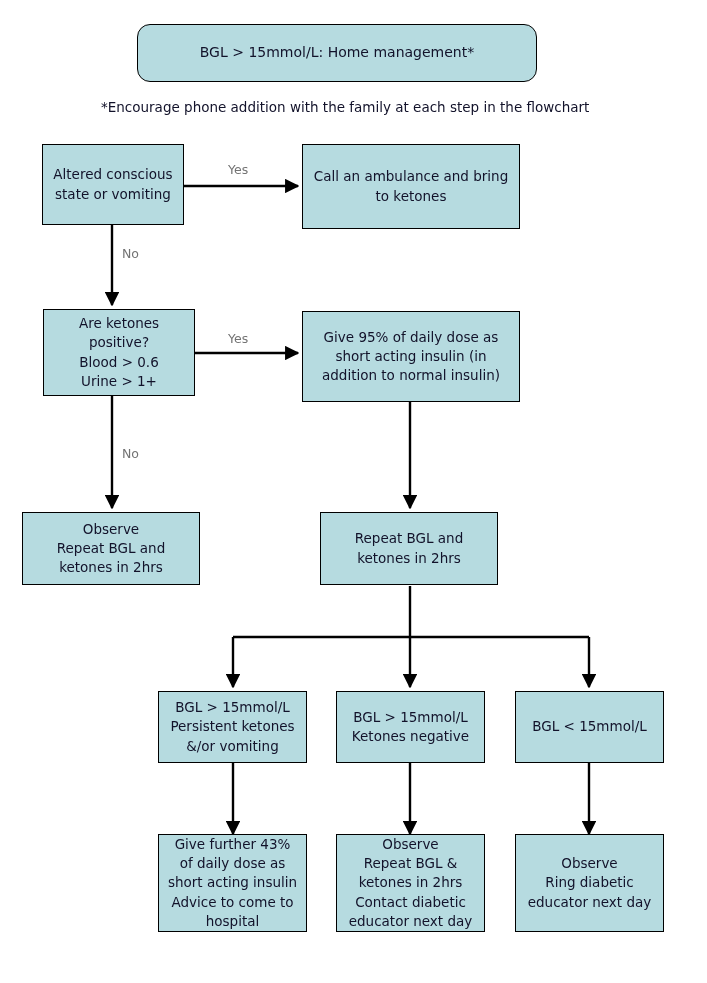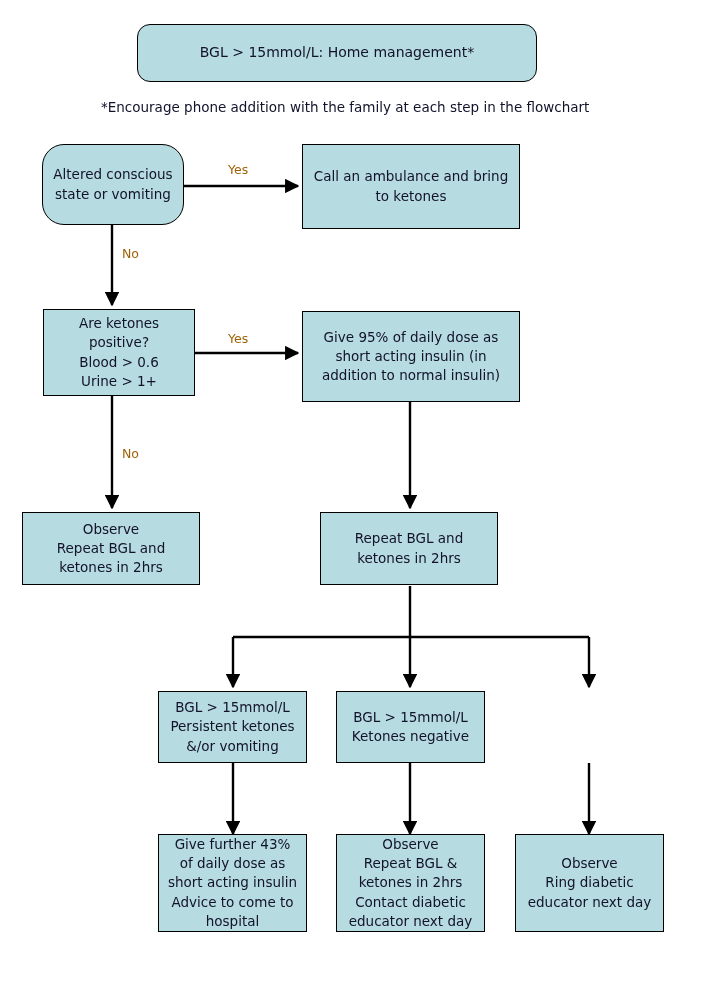--- a/index.html
+++ b/index.html
@@ -48,21 +48,21 @@
   }
   .caption {
     position: absolute;
     font-size: 13.5px;
     color: #12122a;
     white-space: nowrap;
   }
   .edge-label {
     position: absolute;
     font-size: 12.5px;
-    color: #a16207;
+    color: #737373;
     white-space: nowrap;
     text-align: right;
   }
 </style>
 </head>
 <body>
 
 <div id="canvas">
 
   <svg class="edges" viewBox="0 0 707 983" xmlns="http://www.w3.org/2000/svg">
@@ -95,21 +95,21 @@
 
       <path d="M 410 586 L 410 637"></path>
       <path d="M 233 637 L 589 637"></path>
     </g>
   </svg>
 
   <div class="node rounded" style="left:137px; top:24px; width:400px; height:58px;">BGL &gt; 15mmol/L: Home management*</div>
 
   <div class="caption" style="left:101px; top:99px;">*Encourage phone addition with the family at each step in the flowchart</div>
 
-  <div class="node" style="left:42px; top:144px; width:142px; height:81px;border-radius:22px;">Altered conscious
+  <div class="node" style="left:42px; top:144px; width:142px; height:81px;">Altered conscious
 state or vomiting</div>
 
   <div class="node" style="left:302px; top:144px; width:218px; height:85px;">Call an ambulance and bring
 to ketones</div>
 
   <div class="node" style="left:43px; top:309px; width:152px; height:87px;">Are ketones
 positive?
 Blood &gt; 0.6
 Urine &gt; 1+</div>
 
@@ -124,20 +124,21 @@
   <div class="node" style="left:320px; top:512px; width:178px; height:73px;">Repeat BGL and
 ketones in 2hrs</div>
 
   <div class="node" style="left:158px; top:691px; width:149px; height:72px;">BGL &gt; 15mmol/L
 Persistent ketones
 &amp;/or vomiting</div>
 
   <div class="node" style="left:336px; top:691px; width:149px; height:72px;">BGL &gt; 15mmol/L
 Ketones negative</div>
 
+  <div class="node" style="left:515px; top:691px; width:149px; height:72px;">BGL &lt; 15mmol/L</div>
 
   <div class="node" style="left:158px; top:834px; width:149px; height:98px;">Give further 43%
 of daily dose as
 short acting insulin
 Advice to come to
 hospital</div>
 
   <div class="node" style="left:336px; top:834px; width:149px; height:98px;">Observe
 Repeat BGL &amp;
 ketones in 2hrs

